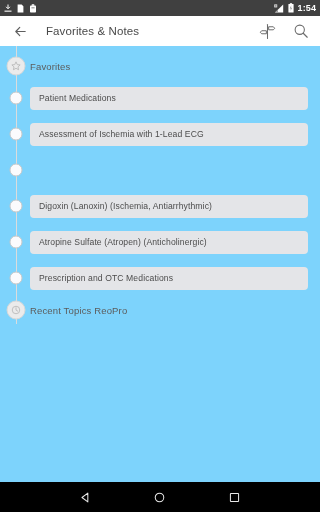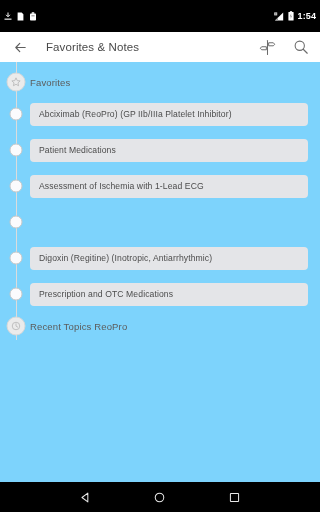--- a/index.html
+++ b/index.html
@@ -17,22 +17,22 @@
     position: relative;
     width: 320px;
     height: 512px;
     display: flex;
     flex-direction: column;
     background: #f8f9fd;
   }
 
   
   .status-bar {
-    height: 32px;
-    background: #000000;
+    height: 16px;
+    background: #404040;
     display: flex;
     align-items: center;
     padding: 0 4px;
     flex: 0 0 auto;
     box-sizing: border-box;
   }
   .status-left {
     display: flex;
     align-items: center;
     gap: 5px;
@@ -287,28 +287,20 @@
         <div class="node">
           <div class="node-badge">
             <svg width="11" height="11" viewBox="0 0 12 12">
               <path d="M6 1.5 L7.35 4.45 L10.5 4.8 L8.15 6.95 L8.8 10.1 L6 8.5 L3.2 10.1 L3.85 6.95 L1.5 4.8 L4.65 4.45 Z" fill="none" stroke="#b9b9b9" stroke-width="0.95" stroke-linejoin="round"></path>
             </svg>
           </div>
         </div>
         <div class="section-label">Favorites</div>
       </div>
 
-      <div class="row">
-        <div class="node">
-            <div class="node-dot"></div>
-          </div>
-        <div class="pill">
-          <span class="pill-text">Abciximab (ReoPro) (GP IIb/IIIa Platelet Inhibitor)</span>
-        </div>
-      </div>
 
       <div class="row">
         <div class="node">
             <div class="node-dot"></div>
           </div>
         <div class="pill">
           <span class="pill-text">Patient Medications</span>
         </div>
       </div>
 
@@ -325,24 +317,32 @@
         <div class="node">
             <div class="node-dot"></div>
           </div>
       </div>
 
       <div class="row">
         <div class="node">
             <div class="node-dot"></div>
           </div>
         <div class="pill">
-          <span class="pill-text">Digoxin (Regitine) (Inotropic, Antiarrhythmic)</span>
-        </div>
-      </div>
-
+          <span class="pill-text">Digoxin (Lanoxin) (Ischemia, Antiarrhythmic)</span>
+        </div>
+      </div>
+
+      <div class="row">
+        <div class="node">
+            <div class="node-dot"></div>
+          </div>
+        <div class="pill">
+          <span class="pill-text">Atropine Sulfate (Atropen) (Anticholinergic)</span>
+        </div>
+      </div>
 
       <div class="row">
         <div class="node">
             <div class="node-dot"></div>
           </div>
         <div class="pill">
           <span class="pill-text">Prescription and OTC Medications</span>
         </div>
       </div>
 

